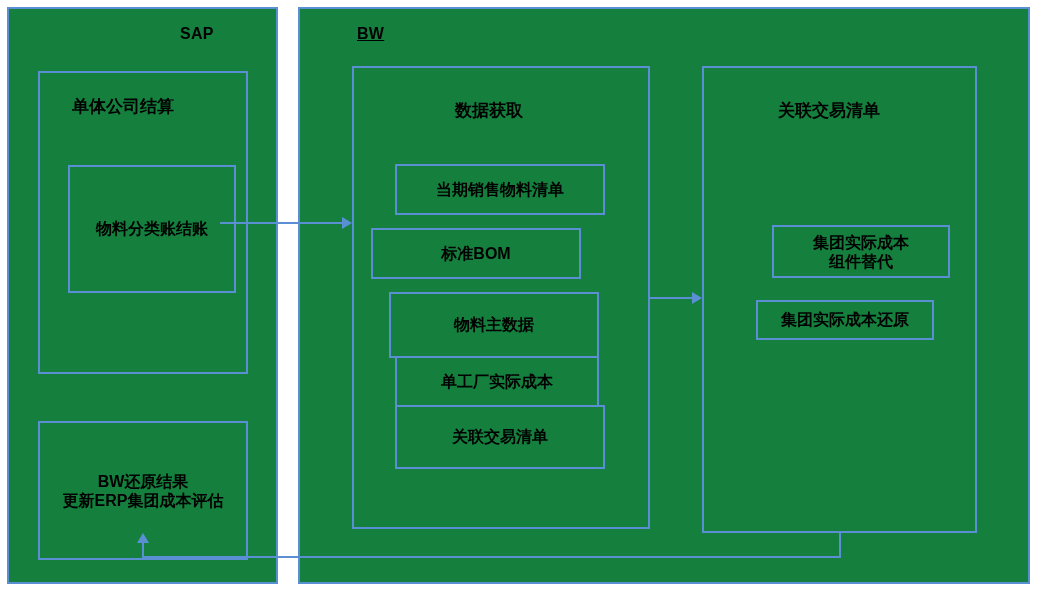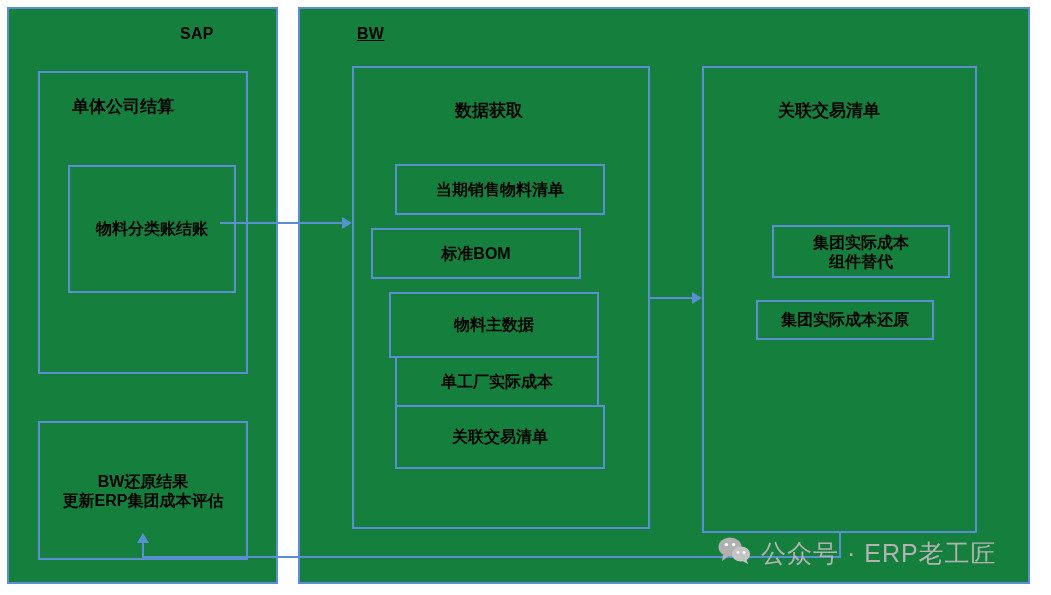--- a/index.html
+++ b/index.html
@@ -137,29 +137,14 @@
   <div class="arrow-r" style="left:342px;top:217px;"></div>
 
   <div class="ln ln-h" style="left:650px;top:297px;width:44px;"></div>
   <div class="arrow-r" style="left:692px;top:292px;"></div>
 
   <div class="ln ln-v" style="left:839px;top:533px;height:25px;"></div>
   <div class="ln ln-h" style="left:142px;top:556px;width:699px;"></div>
   <div class="ln ln-v" style="left:142px;top:543px;height:15px;"></div>
   <div class="arrow-u" style="left:137px;top:533px;"></div>
 
-  <div id="watermark" style="left:718px;top:536px;">
-    <span class="wm-icon">
-      <svg width="34" height="28" viewBox="0 0 34 28" aria-hidden="true">
-        <ellipse cx="12" cy="11" rx="11.5" ry="9.6" fill="#b0b0b0"></ellipse>
-        <polygon points="5,18 4,25 10.5,20.5" fill="#b0b0b0"></polygon>
-        <circle cx="8.4" cy="8.6" r="1.7" fill="#ffffff"></circle>
-        <circle cx="15.6" cy="8.6" r="1.7" fill="#ffffff"></circle>
-        <ellipse cx="23" cy="18" rx="9.2" ry="7.6" fill="#c4c4c4"></ellipse>
-        <polygon points="28.5,23.5 30,28 24.5,25" fill="#c4c4c4"></polygon>
-        <circle cx="20" cy="16.4" r="1.4" fill="#ffffff"></circle>
-        <circle cx="26" cy="16.4" r="1.4" fill="#ffffff"></circle>
-      </svg>
-    </span>
-    <span>公众号 · ERP老工匠</span>
-  </div>
 
 </div>
 
 </body></html>

